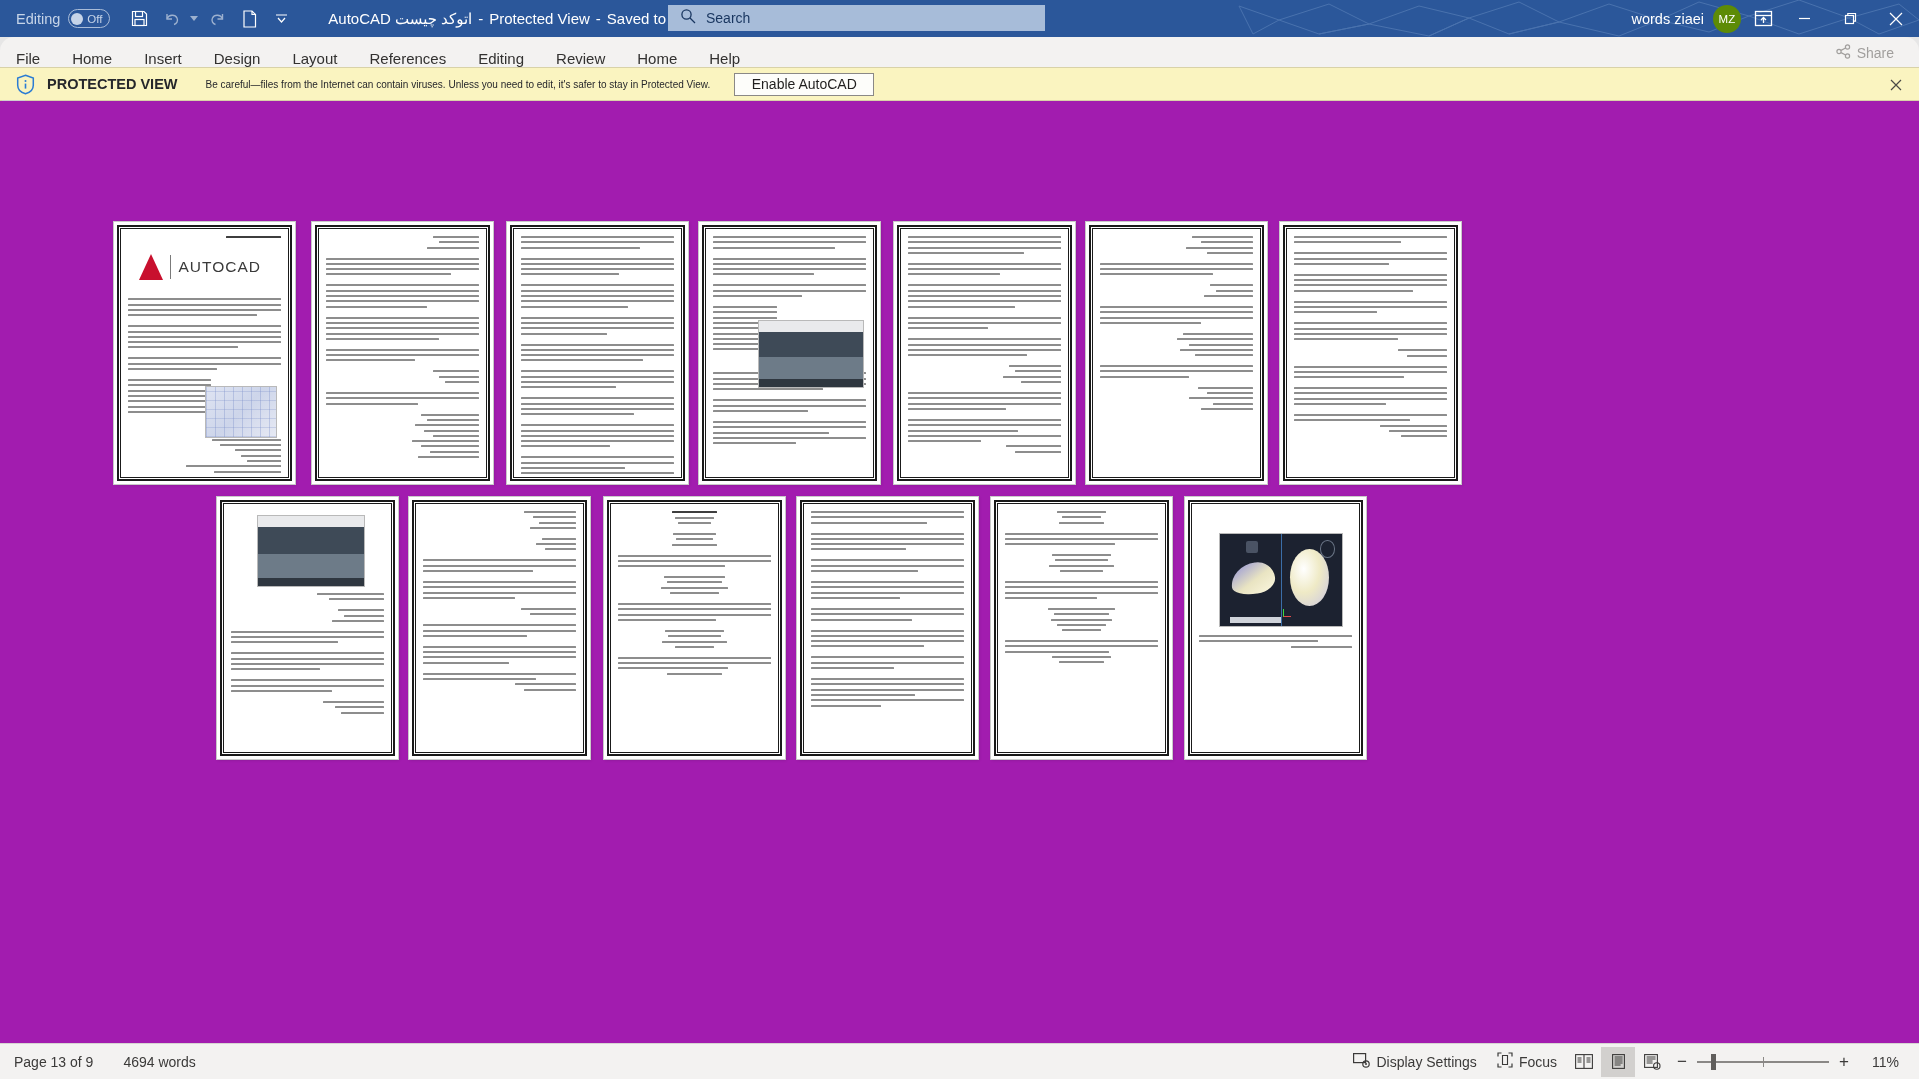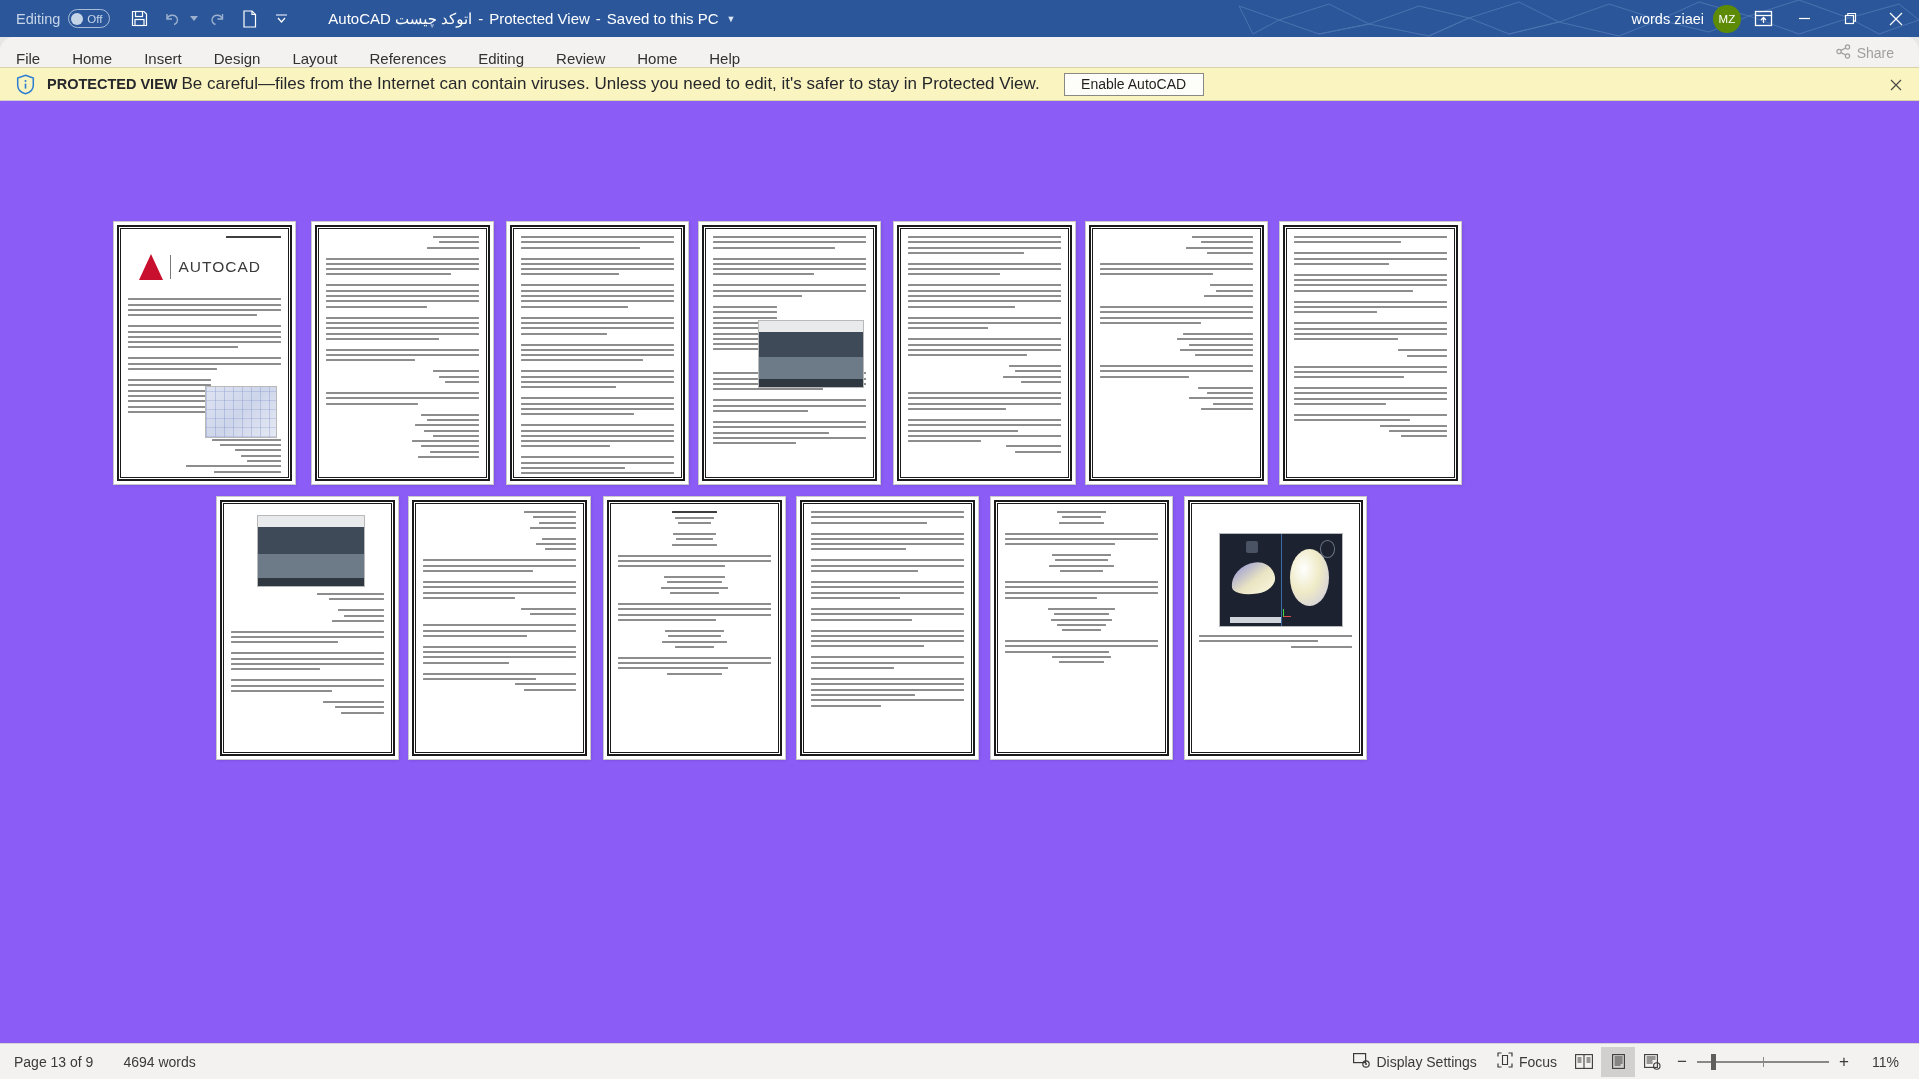--- a/index.html
+++ b/index.html
@@ -92,21 +92,21 @@
   }
 
   
   #pvbanner {
     position: absolute; left: 0; top: 67px; width: 1919px; height: 34px;
     background: #faf4c0; border-top: 1px solid #d8d2a8; border-bottom: 1px solid #d8d2a8;
     display: flex; align-items: center;
   }
   #pvbanner .shield { margin-left: 16px; margin-right: 12px; display: flex; }
   #pvbanner .pvtitle { font-weight: bold; font-size: 14.5px; color: #26272b; }
-  #pvbanner .pvmsg { font-size: 17px; color: #26272b; margin-left: 4px; }
+  #pvbanner .pvmsg { font-size: 10px; color: #26272b; margin-left: 28px; }
   #enableediting {
     margin-left: 24px; height: 23px; min-width: 140px; padding: 0 14px;
     background: #fdfdfa; border: 1px solid #8a8886;
     font-size: 14px; color: #201f1e;
     display: flex; align-items: center; justify-content: center;
   }
   #pvclose {
     position: absolute; right: 14px; top: 8px; width: 18px; height: 18px;
     display: flex; align-items: center; justify-content: center;
     color: #4a4a46; font-size: 16px;
@@ -142,21 +142,21 @@
   }
   #vruler .graytop { position: absolute; left: 0; top: 0; width: 15px; height: 26px; background: #c8c6c4; }
   #vruler span {
     position: absolute; left: 50%; transform: translate(-50%, -50%) rotate(-90deg);
     font-size: 11px; color: #444; white-space: nowrap;
   }
 
   
   #canvas {
     position: absolute; left: 0; top: 101px; width: 1919px; height: 960px;
-    background: #8b5cf6; overflow: hidden;
+    background: #a21caf; overflow: hidden;
   }
   .page {
     position: absolute; background: #ffffff;
     box-shadow: 0 0 0 1px #c9c9c9, 1px 1px 3px rgba(0,0,0,.18);
     overflow: hidden;
   }
   .page .frame {
     position: absolute; left: 6px; top: 6px; right: 6px; bottom: 6px;
     border: 1.2px solid #1a1a1a; outline: 2.6px solid #1a1a1a; outline-offset: 1.6px;
   }
@@ -314,20 +314,29 @@
 
   <div id="doctitle">
     <span>AutoCAD اتوکد چیست</span>
     <span>-</span>
     <span>Protected View</span>
     <span>-</span>
     <span>Saved to this PC</span>
     <span class="caret">▼</span>
   </div>
 
+  <div id="searchbox">
+    <span>
+      <svg width="16" height="16" viewBox="0 0 16 16">
+          <circle cx="6.5" cy="6.5" r="4.6" fill="none" stroke="#18355f" stroke-width="1.3"></circle>
+          <path d="M10 10l5 5" stroke="#18355f" stroke-width="1.3" fill="none"></path>
+        </svg>
+    </span>
+    <span class="ph">Search</span>
+  </div>
 
   <div id="acctwrap">
     <span id="acctname">words ziaei</span>
     <span id="avatar">MZ</span>
   </div>
 
   <div id="ribbondisp">
     <svg width="19" height="19" viewBox="0 0 19 19">
         <rect x="1.5" y="2.5" width="16" height="14" fill="none" stroke="#fff" stroke-width="1.3"></rect>
         <path d="M1.5 6.5h16" stroke="#fff" stroke-width="1.3"></path>

